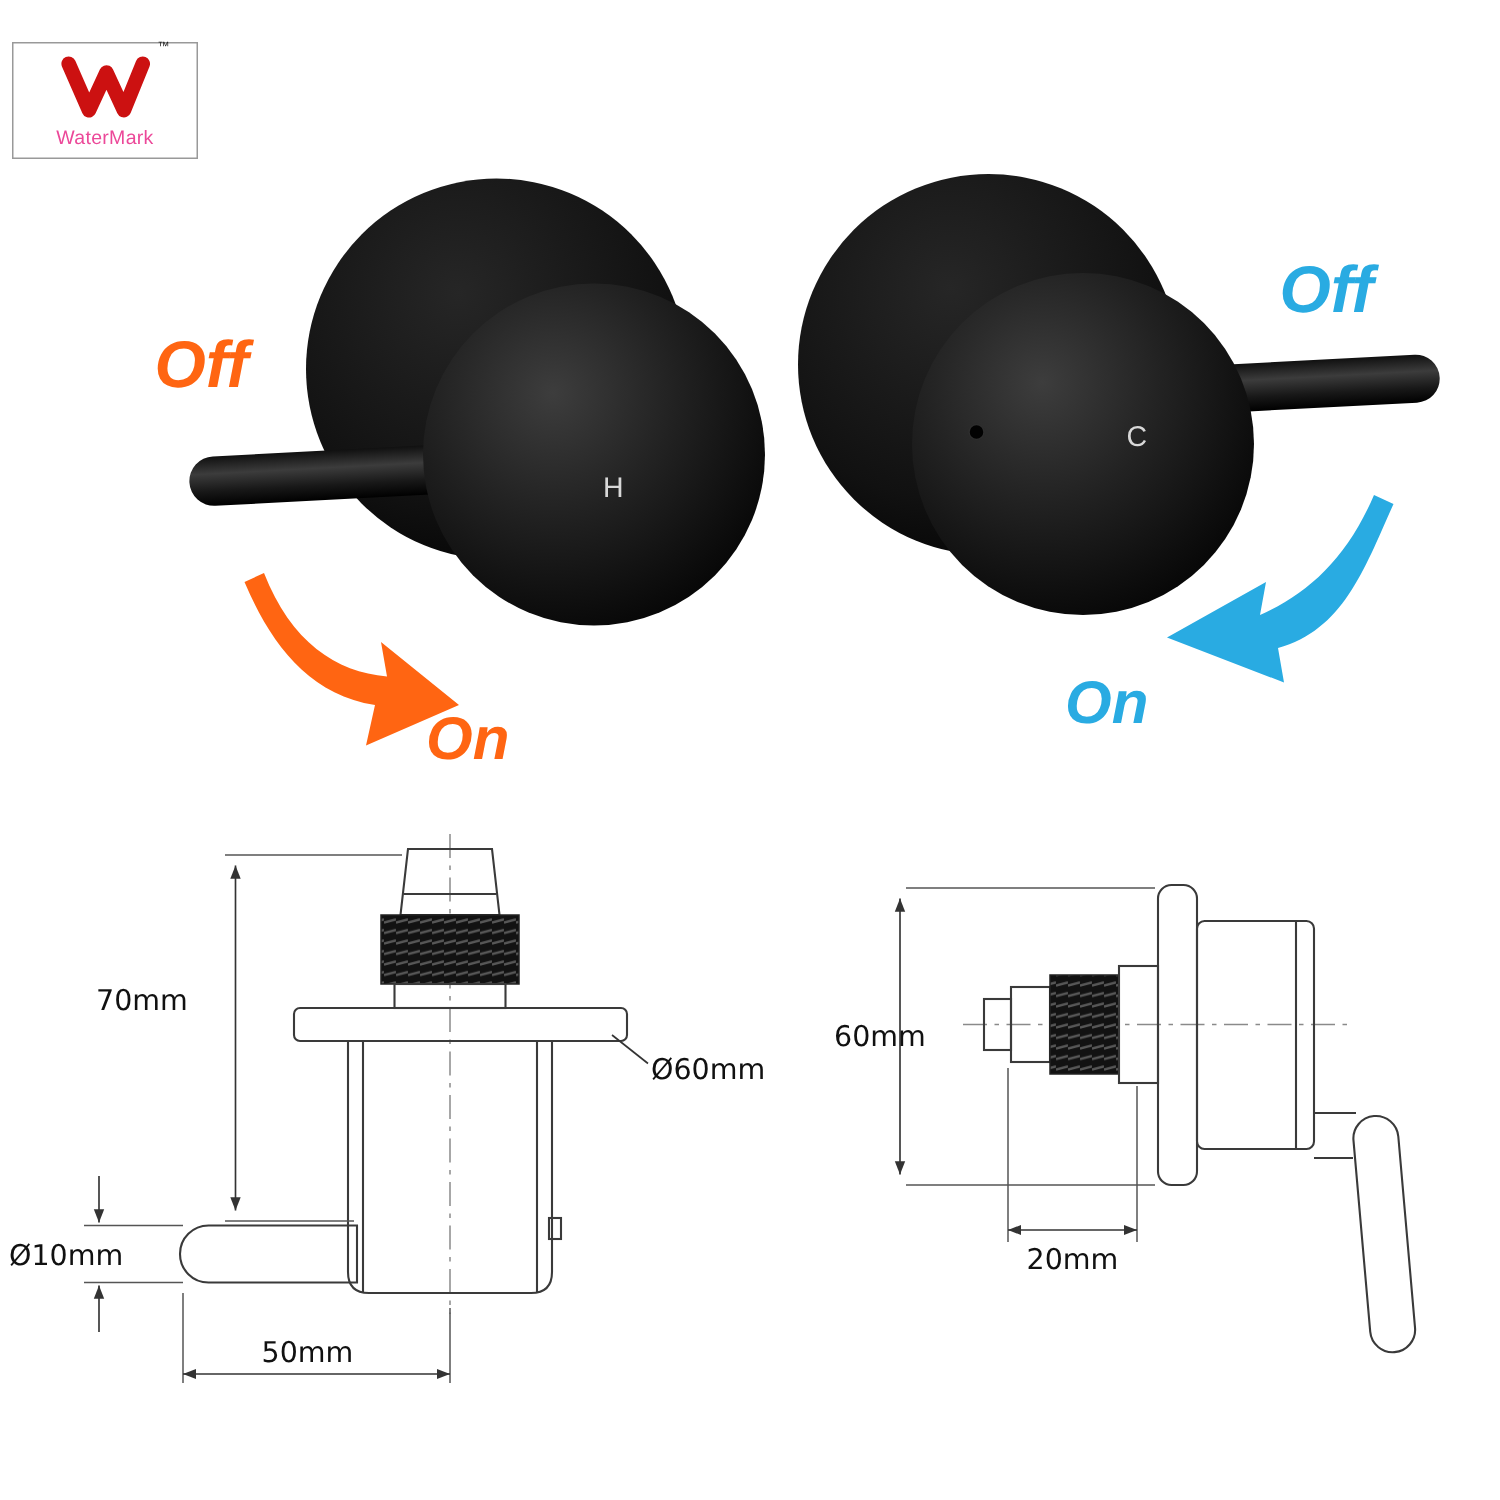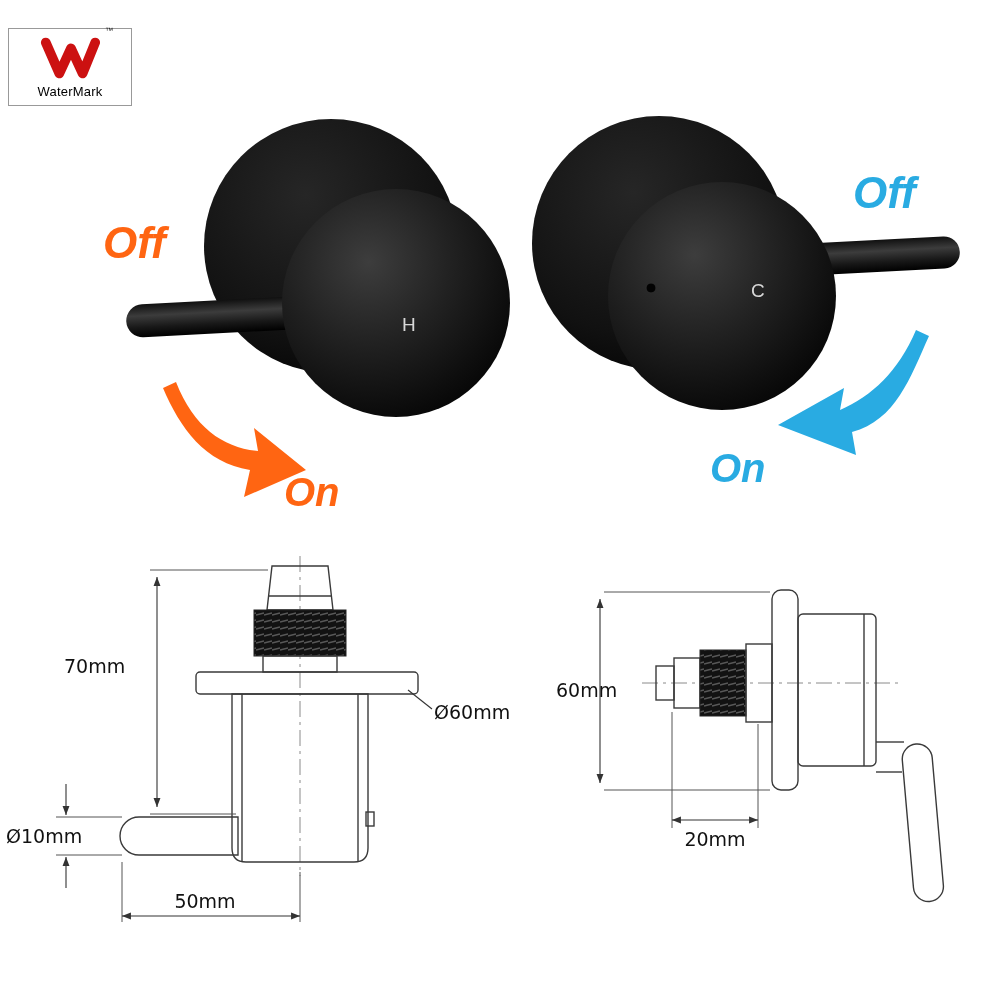--- a/index.html
+++ b/index.html
@@ -6,21 +6,21 @@
   .page{position:relative;width:1000px;height:1000px;background:#ffffff;overflow:hidden;
         font-family:"Liberation Sans",sans-serif}
   .stage{position:absolute;left:0;top:0;width:1000px;height:1000px;display:block}
 
   
   .logo-box{position:absolute;left:8px;top:28px;width:124px;height:78px;border:1px solid #999;
             background:#fff;display:flex;flex-direction:column;align-items:center;
             justify-content:center;gap:3px;z-index:2;box-sizing:border-box}
   .logo-mark{position:relative;line-height:0}
   .tm{position:absolute;top:-4px;right:-12px;font-size:8px;color:#222}
-  .logo-text{font-size:13px;color:#000000;letter-spacing:.2px}
+  .logo-text{font-size:13px;color:#ec4899;letter-spacing:.2px}
 
   
   .knobLabel{font-family:"Liberation Sans",sans-serif;font-size:19px;fill:#d8d8d8;letter-spacing:1px}
   .onoff{font-family:"Liberation Sans",sans-serif;font-style:italic;font-weight:700;font-size:40px}
   .onoff-big{font-family:"Liberation Sans",sans-serif;font-style:italic;font-weight:700;font-size:44px}
 
   
   .ln{fill:none;stroke:#3a3a3a;stroke-width:1.4}
   .cl{fill:none;stroke:#8a8a8a;stroke-width:1;stroke-dasharray:16 5 3 5}
   .dimln{fill:none;stroke:#333;stroke-width:1.1}

